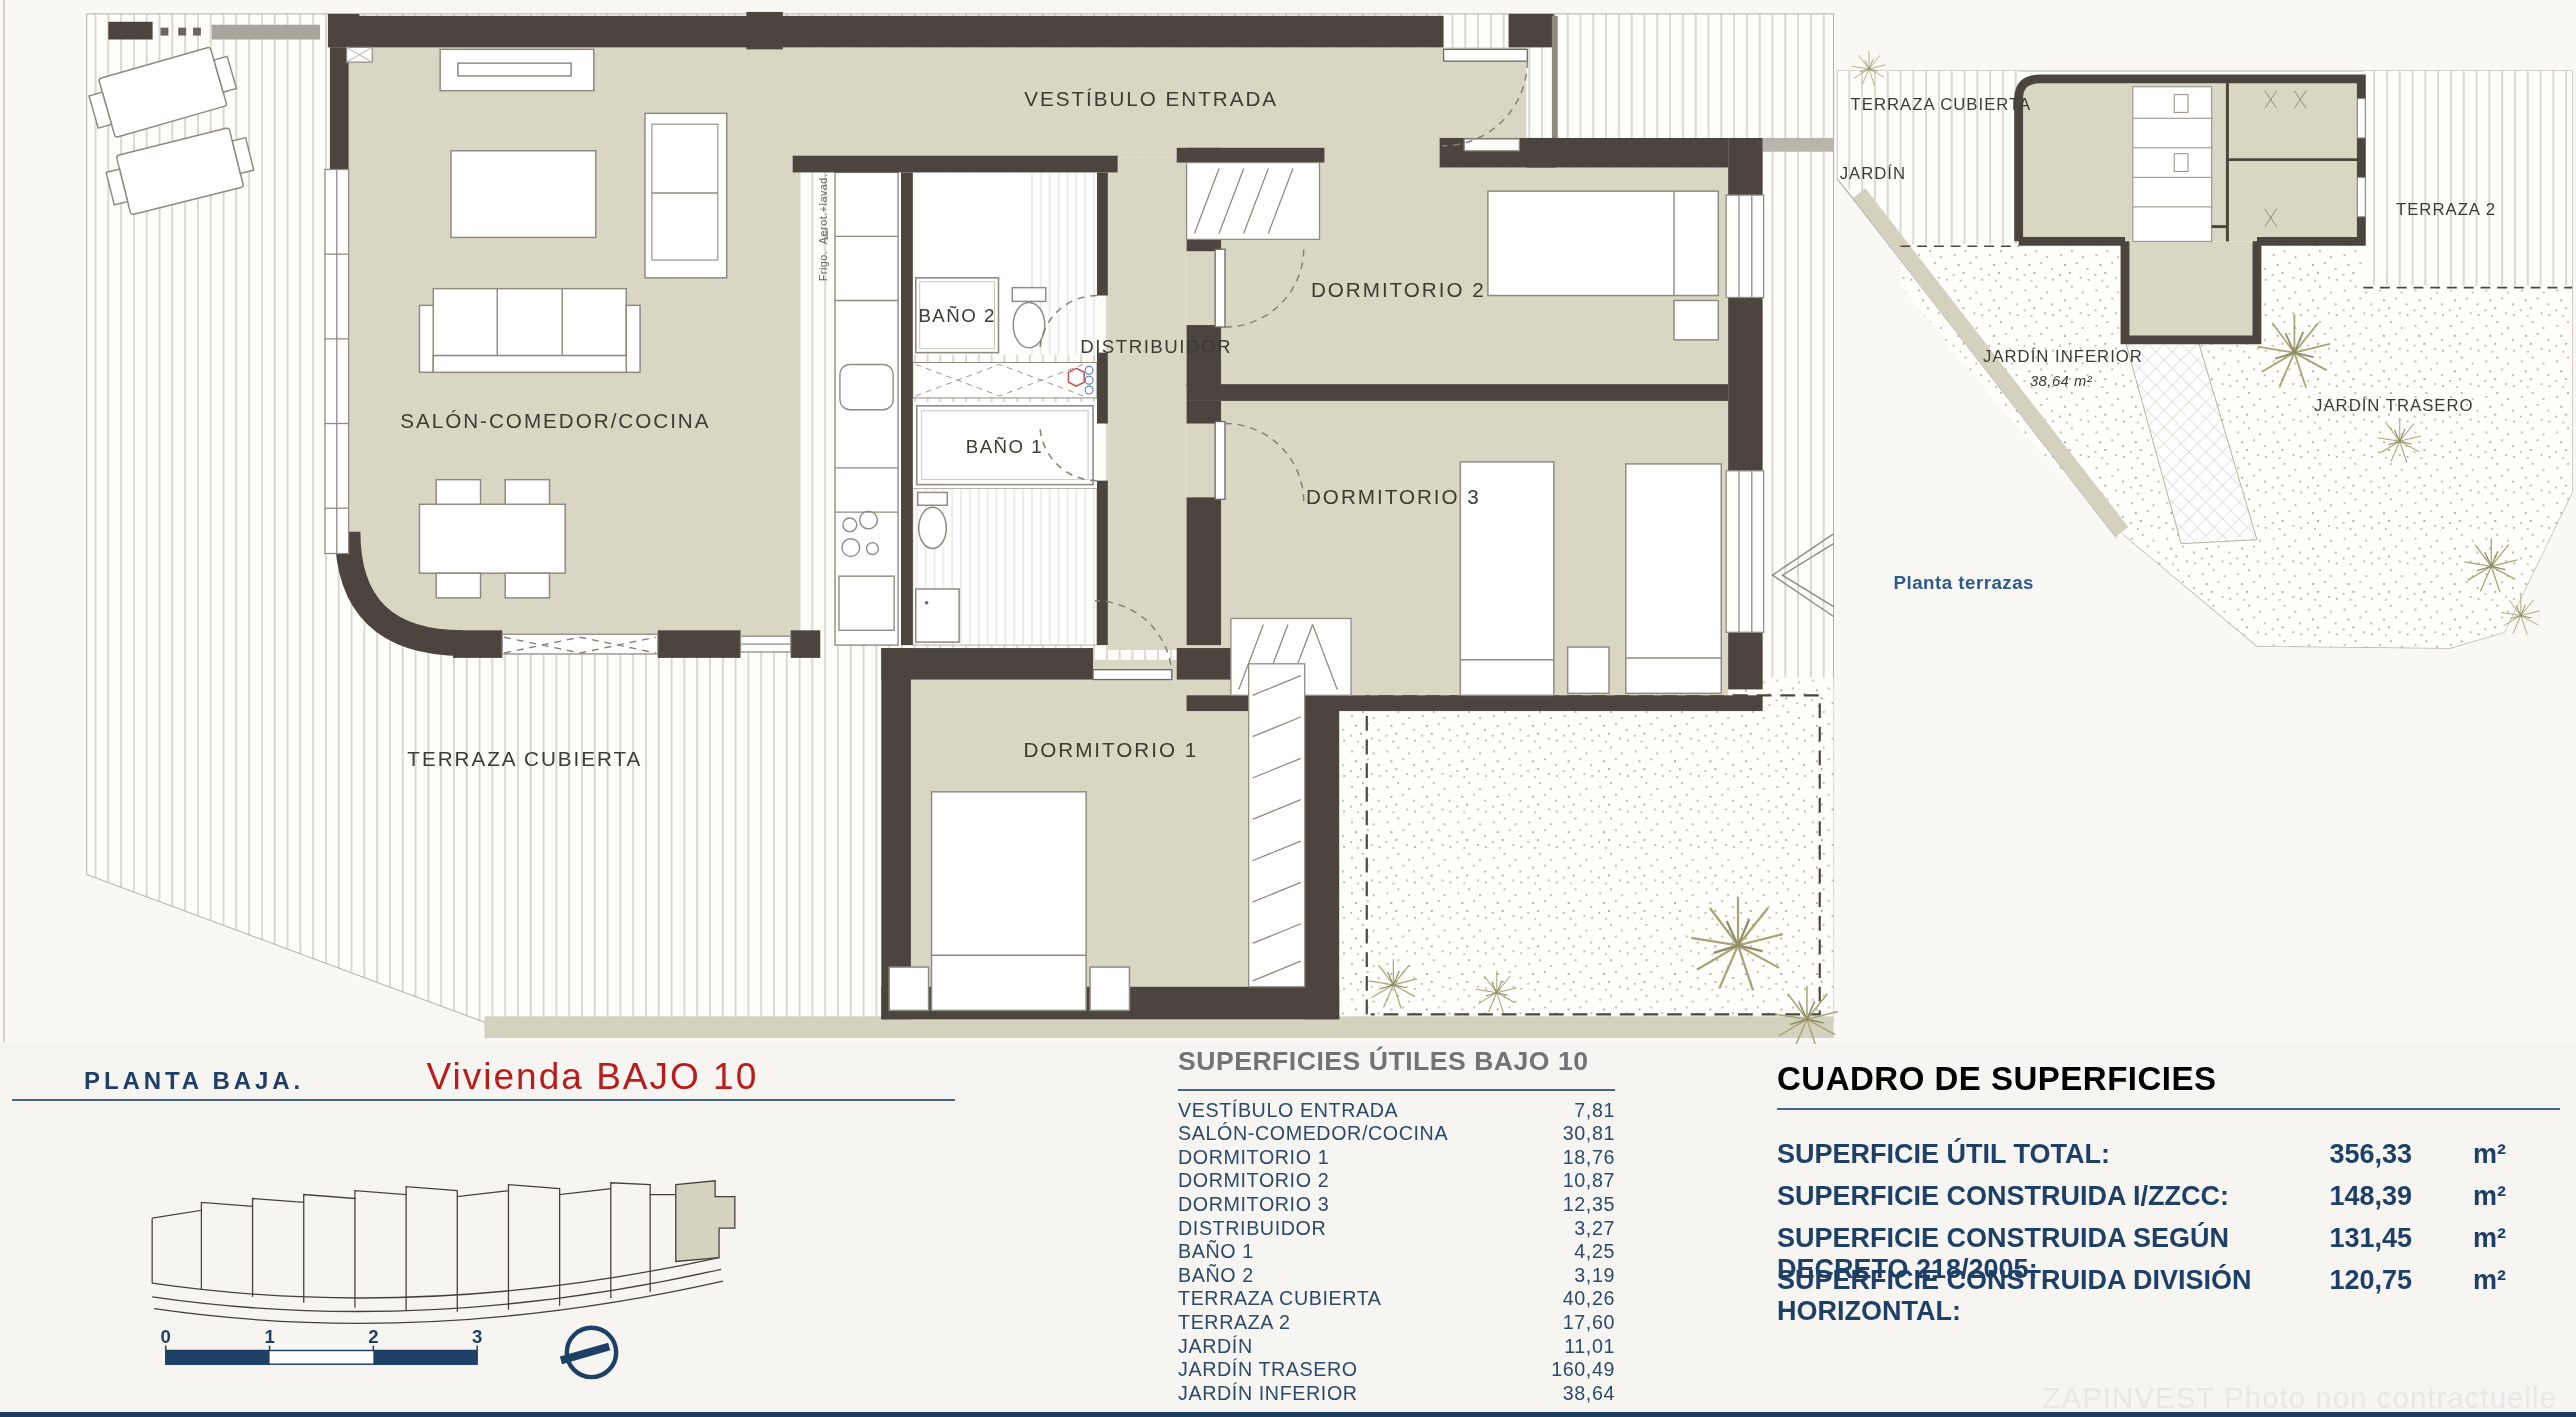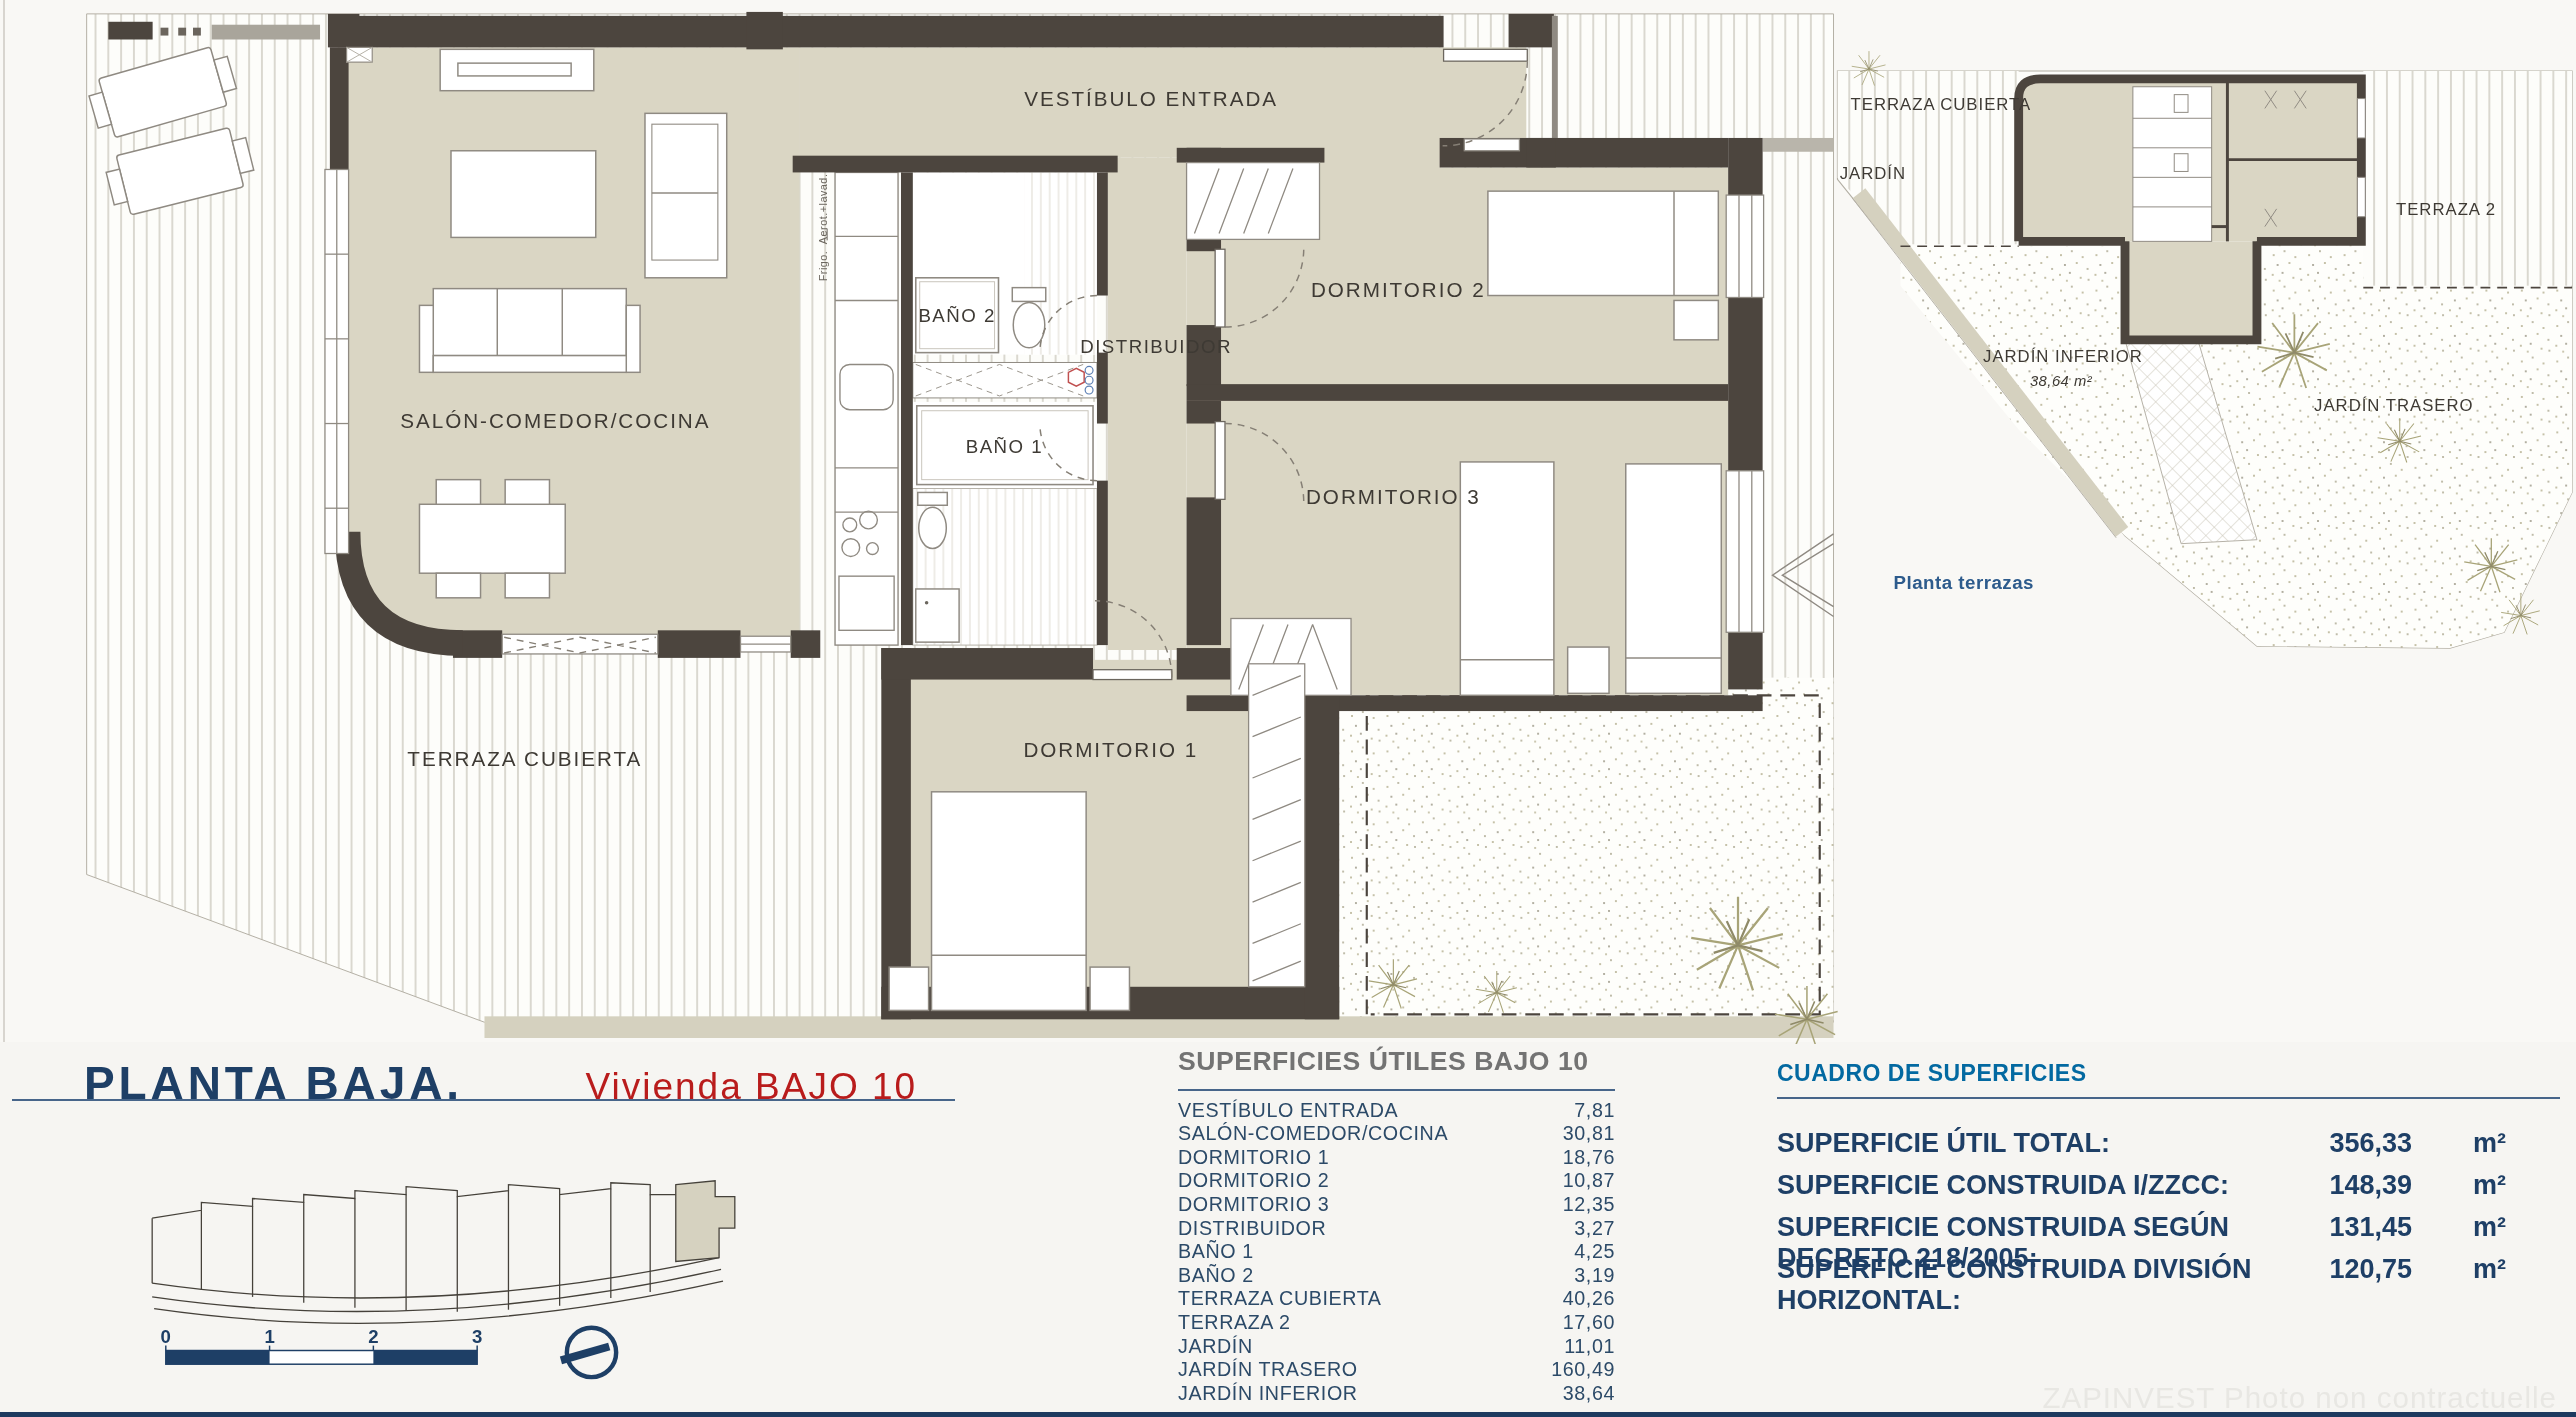--- a/index.html
+++ b/index.html
@@ -9,31 +9,31 @@
   .sheet-edge{position:absolute;left:3px;top:0;width:2px;height:1042px;background:#d8d5cf;}
   svg text{font-family:"Liberation Sans",sans-serif;}
   .plan-lbl{fill:#3e3a34;font-size:21px;letter-spacing:2px;}
   .plan-lbl-sm{fill:#3e3a34;font-size:19px;letter-spacing:1.5px;}
   .mini-lbl{fill:#3e3a34;font-size:17px;letter-spacing:1px;}
   .mini-lbl-sm{fill:#3e3a34;font-size:15px;letter-spacing:.5px;font-style:italic;}
   .mini-caption{fill:#2d5b8c;font-size:19px;font-weight:bold;letter-spacing:.5px;}
   .vert-note{fill:#6b665e;font-size:11px;letter-spacing:.5px;}
   
   .title-block{position:absolute;left:84px;top:1056px;white-space:nowrap;}
-  .title-main{color:#1e3f66;font-weight:bold;font-size:46px;letter-spacing:3.9px;margin-top:40px;}
+  .title-main{color:#1e3f66;font-weight:bold;font-size:24px;letter-spacing:3.9px;margin-top:40px;}
   .title-sub{color:#b91c1c;font-weight:400;font-size:37px;letter-spacing:2px;margin-left:118px;}
   .title-rule{position:absolute;left:11.8px;top:1099px;width:943px;height:2px;background:#47658a;}
   .stable{position:absolute;left:1178px;top:1046px;width:437px;}
   .stable-title{color:#737373;font-weight:bold;font-size:26.6px;letter-spacing:0.5px;}
   .stable-rule{height:2px;background:#47658a;margin-top:11.8px;margin-bottom:7.9px;}
   .srow{display:flex;justify-content:space-between;height:23.6px;line-height:23.6px;
         color:#2c4a68;font-size:19.7px;letter-spacing:0.6px;}
   .srow .val{text-align:left;}
   .sumtable{position:absolute;left:1777px;top:1060px;width:783px;}
-  .sumtable-title{color:#0369a1;font-weight:bold;font-size:23px;letter-spacing:0.5px;}
+  .sumtable-title{color:#000000;font-weight:bold;font-size:33px;letter-spacing:0.5px;}
   .sum-rule{height:2px;background:#47658a;margin-top:9.8px;margin-bottom:29.5px;}
   .sumrow{display:flex;align-items:baseline;height:42px;color:#1e3f66;font-weight:bold;font-size:27px;}
   .sumrow .lbl{flex:1;}
   .sumrow .val{width:128px;text-align:right;}
   .sumrow .unit{width:94px;text-align:right;padding-right:54px;box-sizing:content-box;}
   .watermark{position:absolute;right:19px;top:1381px;color:#e8e7e3;font-size:29.5px;letter-spacing:1px;}
   .bottom-bar{position:absolute;left:0;top:1412px;width:2576px;height:5.9px;background:#1d3a5f;}
 </style>
 </head>
 <body>

